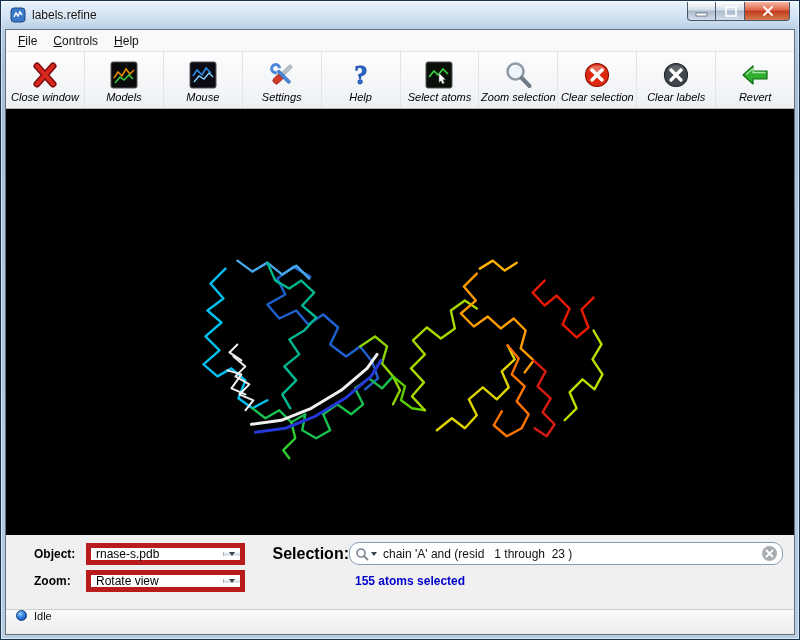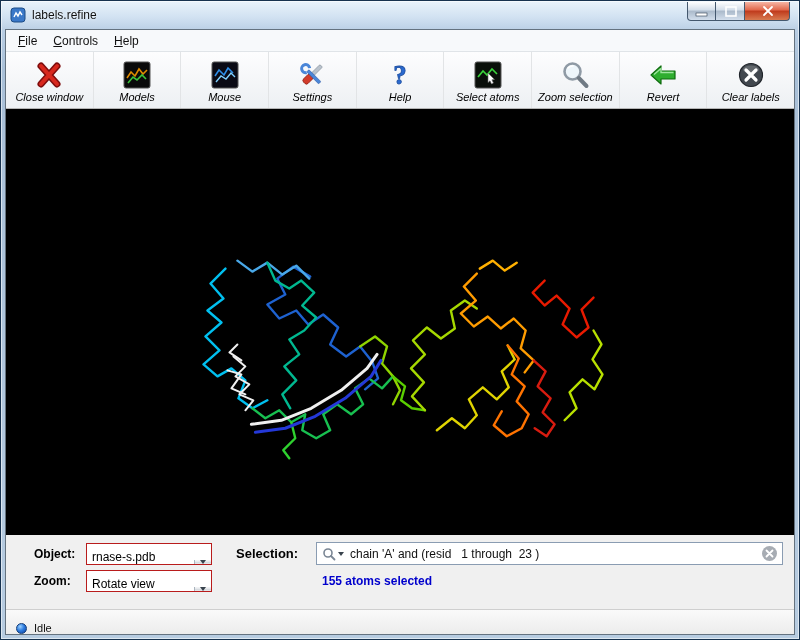--- a/index.html
+++ b/index.html
@@ -37,36 +37,36 @@
   .tb-cell:last-child { border-right:none; }
   .tb-icon { width:30px; height:30px; display:flex; align-items:center; justify-content:center; }
   .tb-label { white-space:nowrap;font-style:italic; }
   
   .viewport { flex:1; background:#000; position:relative; overflow:hidden; }
   .viewport svg { position:absolute; left:0; top:0; width:100%; height:100%; pointer-events:none; }
   
   .bottom-panel { height:74px; background:#f0f0f0; padding:7px 10px 4px; display:flex; flex-direction:column; gap:5px; }
   .row { display:flex; align-items:center; }
   .lab-obj { width:52px; margin-left:18px; font-weight:bold; font-size:12px; }
-  .lab-sel { width:80px; margin-left:24px; font-weight:bold; font-size:13px; }
-  .combo { width:126px; height:22px; border:1px solid #b91c1c; background:#fff; display:flex; align-items:flex-end; }
+  .lab-sel { width:80px; margin-left:24px; font-weight:bold; font-size:16px;text-align:right; }
+  .combo { width:159px; height:22px; border:5px solid #b91c1c; background:#fff; display:flex; align-items:center; }
   .combo-text { flex:1; font-size:12px; display:flex; align-items:center; padding-left:5px; overflow:hidden; white-space:nowrap; }
   .combo-btn { width:17px; border-left:1px solid #aab4be;
     background:linear-gradient(180deg,#f5f6f7,#e3e7ea 49%,#d1d6db 50%,#e9ecef);
     display:flex; align-items:center; justify-content:center; }
   .tri-down { width:0; height:0; border-left:3.5px solid transparent; border-right:3.5px solid transparent; border-top:4px solid #39434d; }
-  .search-box { flex:1; height:23px; border:1px solid #8a9cb2; border-radius:0; background:#fff;
+  .search-box { flex:1; height:23px; border:1px solid #8a9cb2; border-radius:10px; background:#fff;
     display:flex; align-items:center; padding:0 5px; margin-right:1px; }
   .search-text { flex:1; font-size:12px; color:#111; white-space:pre; padding-left:6px; overflow:hidden; }
   .search-clear { width:15px; height:15px; border-radius:50%; background:#a7acb3;
     display:flex; align-items:center; justify-content:center; flex:0 0 auto; }
   .atoms-text { margin-left:110px; font-size:12px; font-weight:bold; color:#0000cc; }
   
   .statusbar { height:25px; border-top:1px solid #cfcfcf; background:linear-gradient(180deg,#fafafa,#ececec);
-    display:flex; align-items:flex-end; gap:7px; padding-left:10px; font-size:11px; color:#111; }
+    display:flex; align-items:flex-start; gap:7px; padding-left:10px; font-size:11px; color:#111; }
   .led { width:11px; height:11px; border-radius:50%; border:1px solid #123c78;
     background:radial-gradient(circle at 35% 30%, #9ed2ff, #2f7de0 45%, #0b3ea0); }
 </style>
 </head>
 <body>
 
 <div class="window">
 
   <div class="titlebar">
     <svg width="16" height="16" viewBox="0 0 16 16">
@@ -175,40 +175,50 @@
         <span class="tb-icon">
           <svg width="30" height="30" viewBox="0 0 30 30">
             <circle cx="12.5" cy="11.5" r="8" fill="#eef6fb" stroke="#8f9aa5" stroke-width="2.6"></circle>
             <path d="M8 8 a6 6 0 0 1 5 -2" fill="none" stroke="#fff" stroke-width="1.6" stroke-linecap="round"></path>
             <line x1="18.8" y1="18" x2="26.5" y2="26" stroke="#707a84" stroke-width="4" stroke-linecap="round"></line>
           </svg>
         </span>
         <span class="tb-label">Zoom selection</span>
       </div>
 
-
-      <div class="tb-cell">
-        <span class="tb-icon">
-          <svg width="30" height="30" viewBox="0 0 30 30">
-            <path d="M3 15 L13 6 V11 H27 V19 H13 V24 Z" fill="#2fae2f" stroke="#0e6b0e" stroke-width="1.2" stroke-linejoin="round"></path>
-            <path d="M6 14.5 L13 8.5 V12.5 H25.5" fill="none" stroke="#9fe59f" stroke-width="1.4"></path>
-          </svg>
-        </span>
-        <span class="tb-label">Revert</span>
+      <div class="tb-cell">
+        <span class="tb-icon">
+          <svg width="30" height="30" viewBox="0 0 30 30">
+            <circle cx="15" cy="15" r="11.5" fill="#dd2b12" stroke="#8e1402" stroke-width="1.2"></circle>
+            <ellipse cx="15" cy="9.5" rx="8" ry="4" fill="rgba(255,255,255,0.3)"></ellipse>
+            <path d="M10 10 L20 20 M20 10 L10 20" stroke="#fff" stroke-width="3.4" stroke-linecap="round"></path>
+          </svg>
+        </span>
+        <span class="tb-label">Clear selection</span>
       </div>
 
       <div class="tb-cell">
         <span class="tb-icon">
           <svg width="30" height="30" viewBox="0 0 30 30">
             <circle cx="15" cy="15" r="11.5" fill="#41474e" stroke="#20242a" stroke-width="1.2"></circle>
             <ellipse cx="15" cy="9.5" rx="8" ry="4" fill="rgba(255,255,255,0.18)"></ellipse>
             <path d="M10 10 L20 20 M20 10 L10 20" stroke="#fff" stroke-width="3.2" stroke-linecap="round"></path>
           </svg>
         </span>
         <span class="tb-label">Clear labels</span>
+      </div>
+
+      <div class="tb-cell">
+        <span class="tb-icon">
+          <svg width="30" height="30" viewBox="0 0 30 30">
+            <path d="M3 15 L13 6 V11 H27 V19 H13 V24 Z" fill="#2fae2f" stroke="#0e6b0e" stroke-width="1.2" stroke-linejoin="round"></path>
+            <path d="M6 14.5 L13 8.5 V12.5 H25.5" fill="none" stroke="#9fe59f" stroke-width="1.4"></path>
+          </svg>
+        </span>
+        <span class="tb-label">Revert</span>
       </div>
 
     </div>
 
     <div class="viewport">
       <svg viewBox="0 0 790 427" preserveAspectRatio="none">
         <g fill="none" stroke-width="2.4" stroke-linejoin="round" stroke-linecap="round">
 
           <polyline stroke="#00c0f0" points="220,160 205,175 218,190 202,202 216,214 200,228 214,242 198,256 212,268 226,260 240,272 233,290 247,300 262,292"></polyline>
           <polyline stroke="#1e62d0" points="305,168 288,158 272,170 280,186 262,196 274,210 291,202 303,216 318,206 333,219 325,236 341,248 355,238 367,253 373,270 360,281"></polyline>

